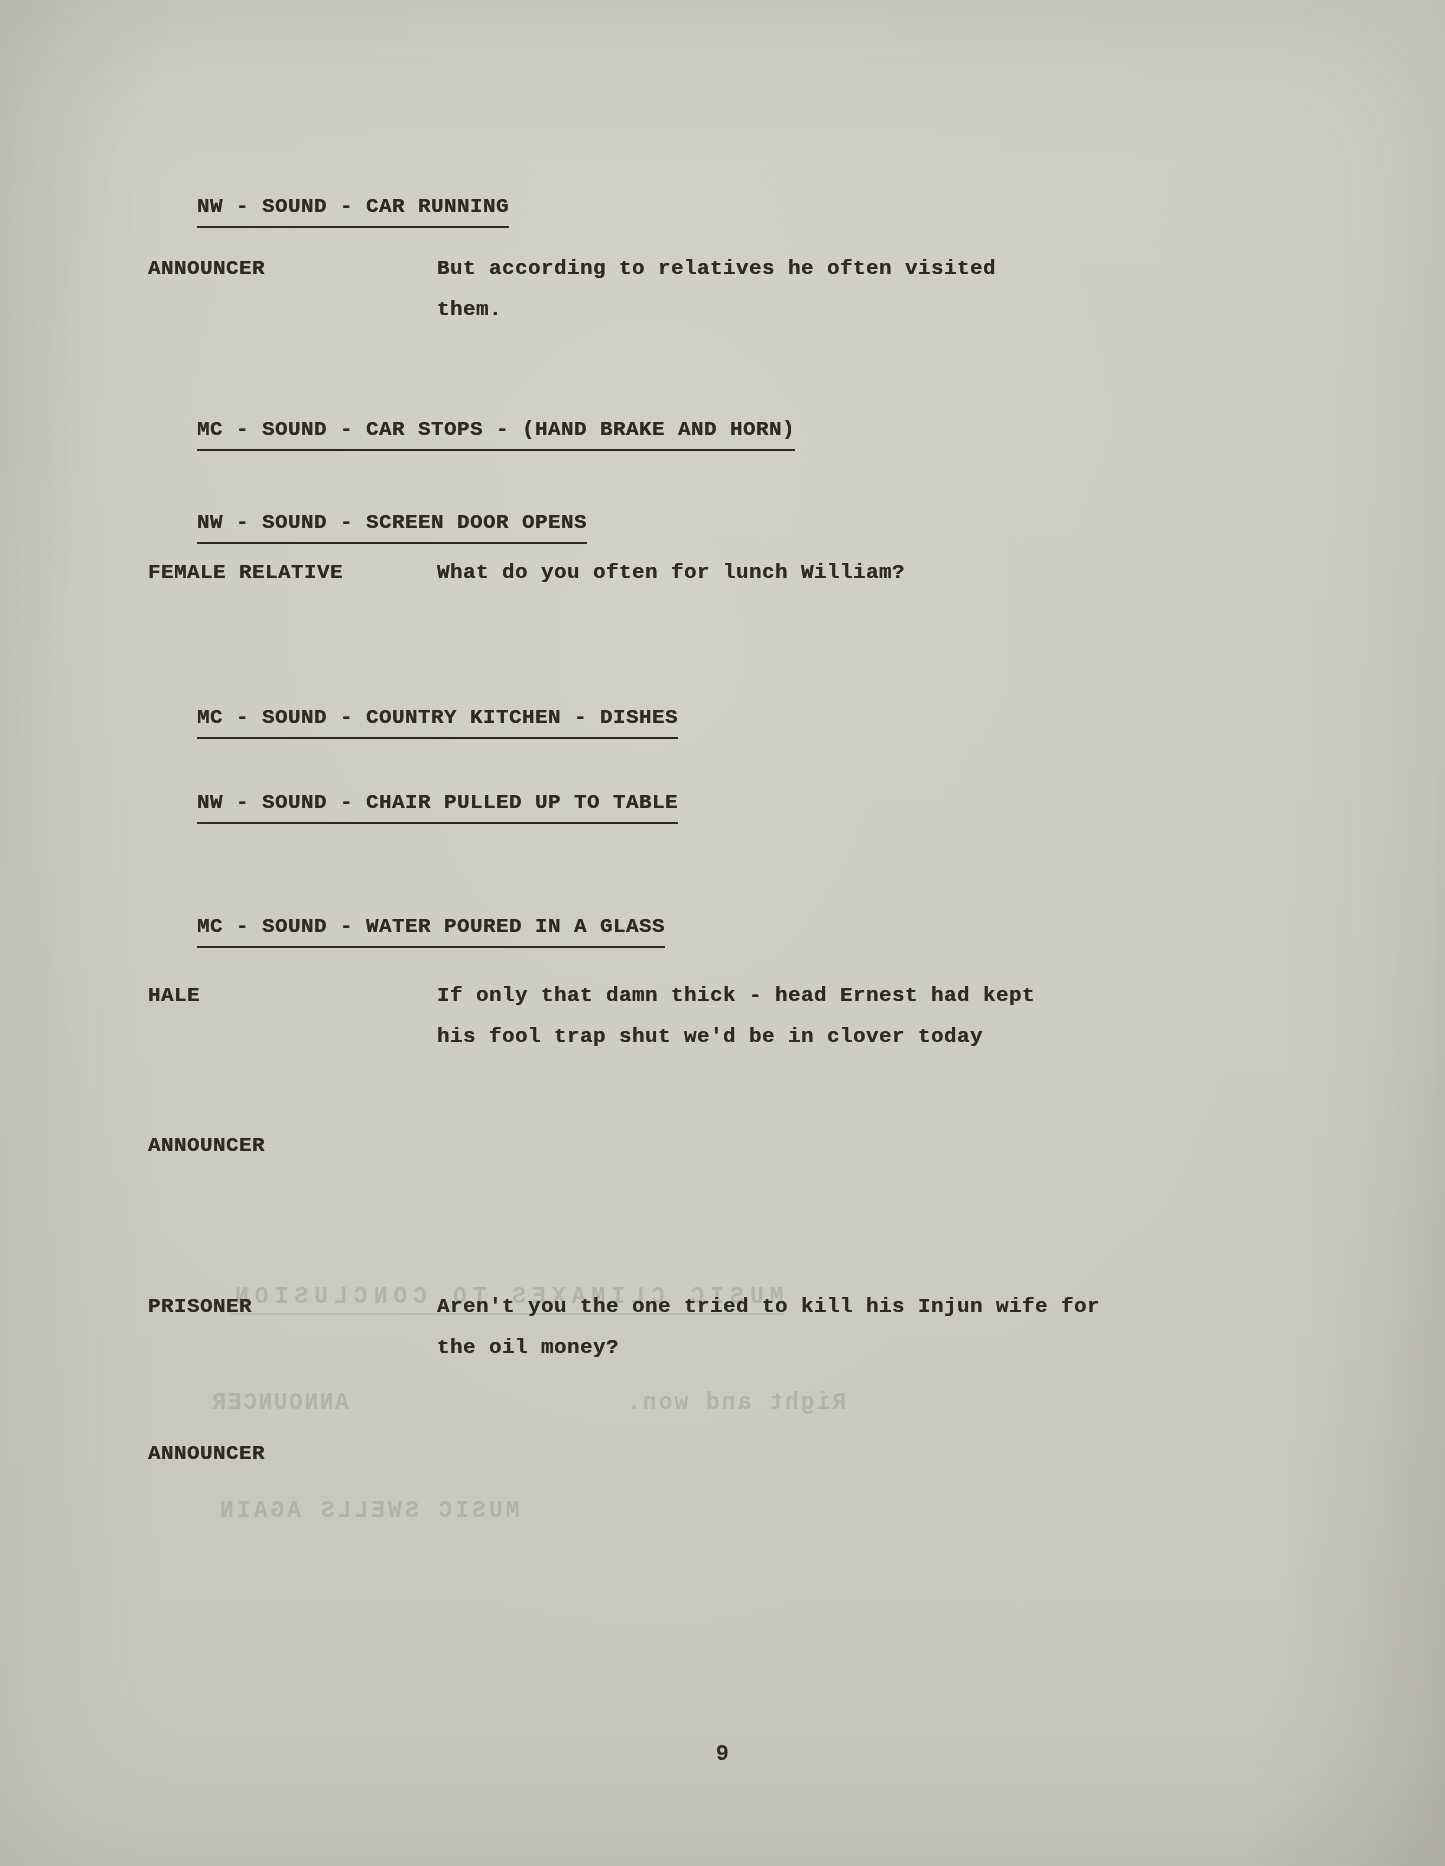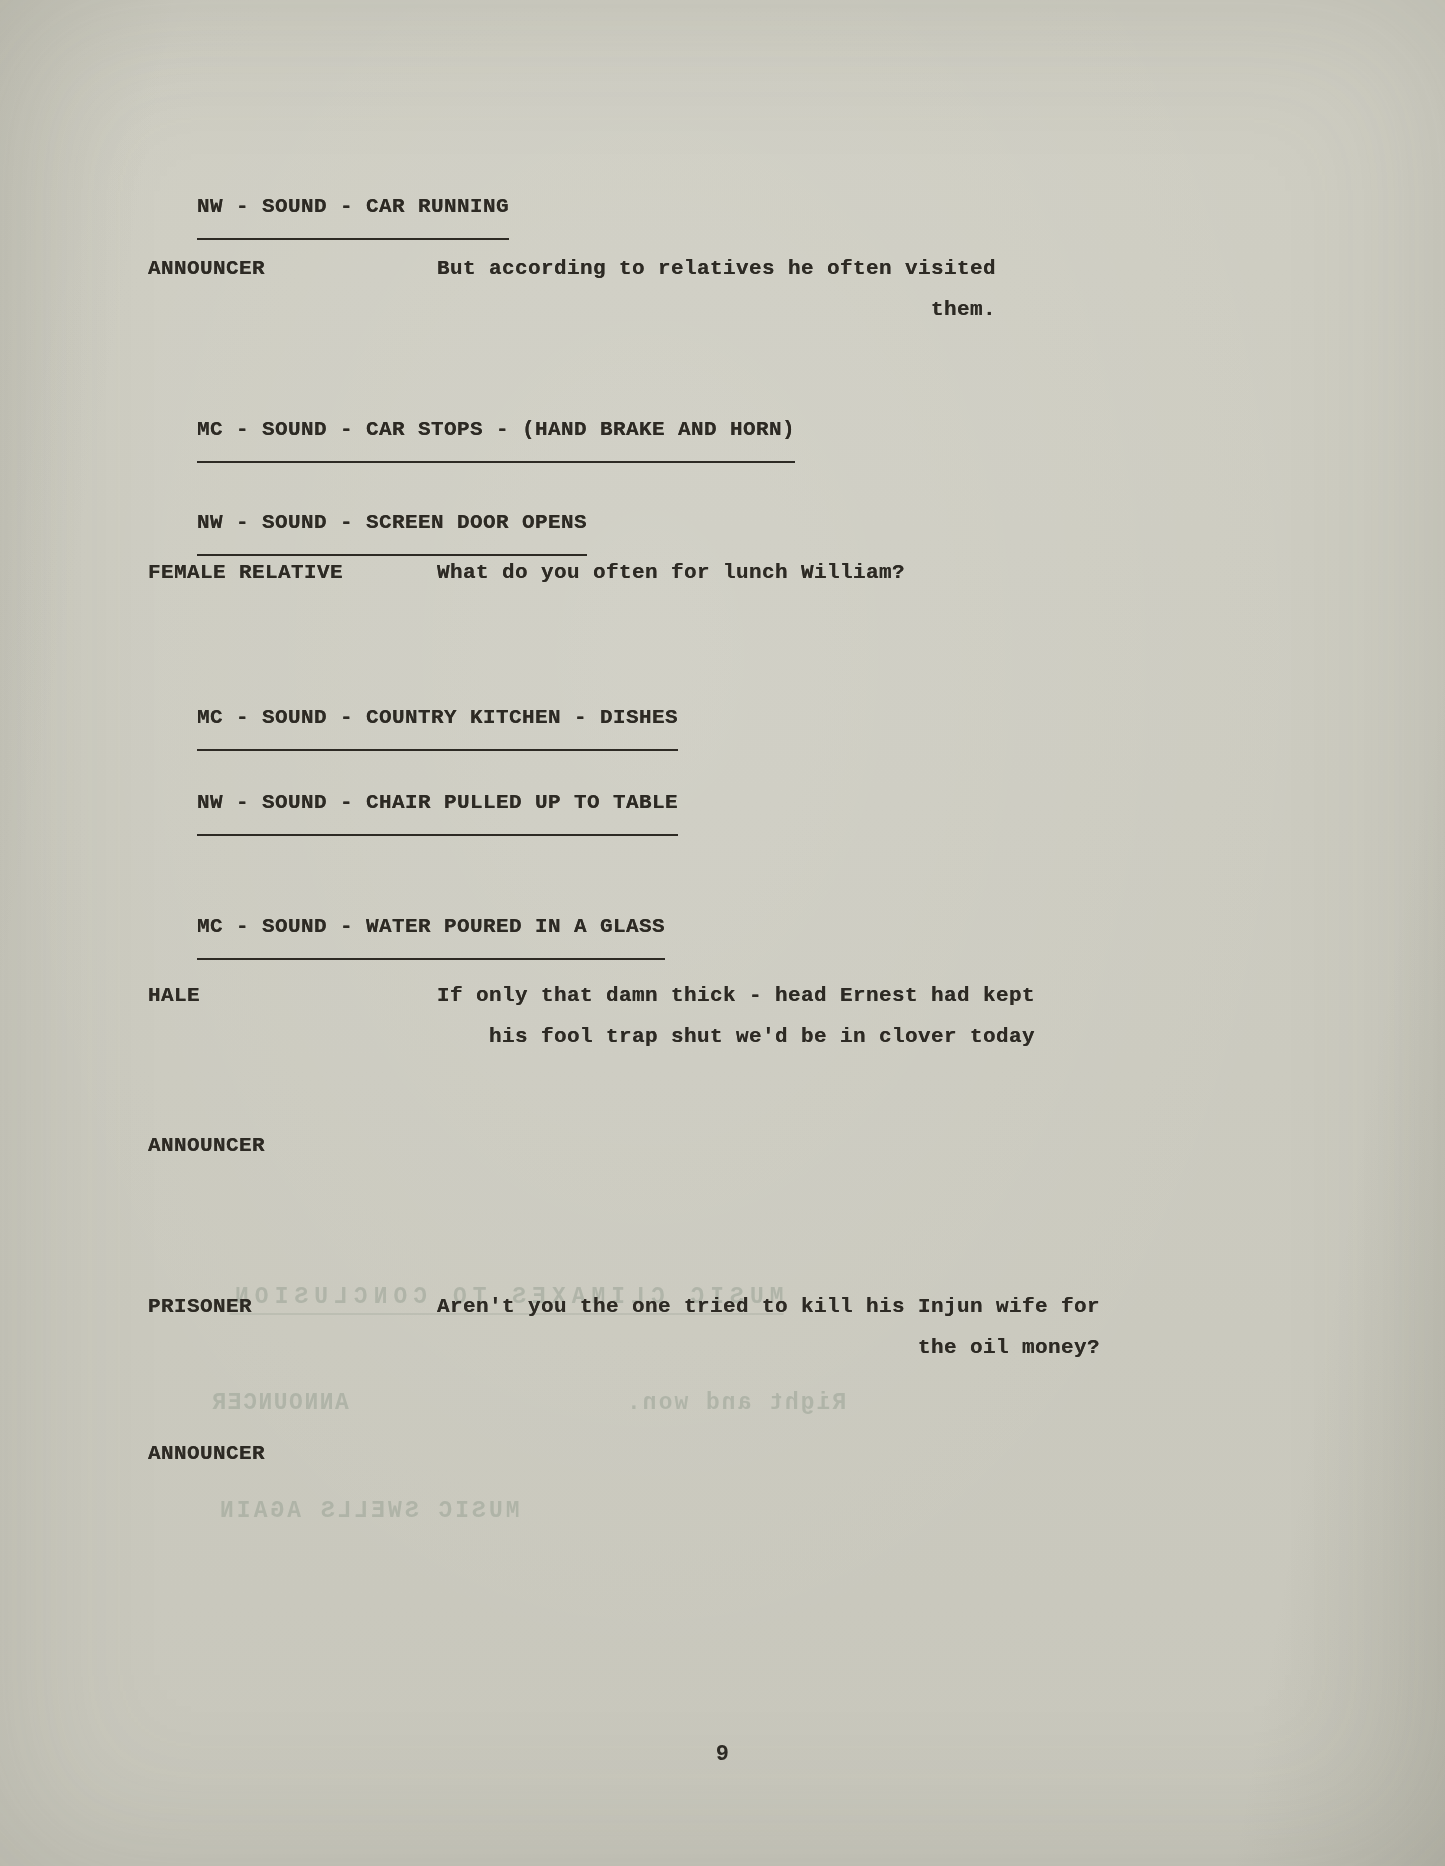--- a/index.html
+++ b/index.html
@@ -29,41 +29,41 @@
     left:145px;
     font-size:21px;
     font-weight:600;
     letter-spacing:0.4px;
     white-space:pre;
     text-shadow:0 0 0.6px rgba(45,42,36,0.85);
   }
   .cue .u{
     display:inline-block;
     border-bottom:2.5px solid var(--ink);
-    padding-bottom:20px;
+    padding-bottom:8px;
   }
   .dlg{
     position:absolute;
     left:148px;
     font-size:21px;
     font-weight:600;
     letter-spacing:0.4px;
     text-shadow:0 0 0.6px rgba(45,42,36,0.85);
   }
   .dlg .speaker{
     position:absolute;
     left:0;top:0;
     line-height:41px;
     white-space:pre;
   }
   .dlg .lines{
     margin-left:289px;
     line-height:41px;
   }
-  .dlg .lines div{white-space:pre;text-align:right;}
+  .dlg .lines div{white-space:pre;}
   .ghost{
     position:absolute;
     font-size:23px;
     font-weight:600;
     color:var(--ghost);
     opacity:0.55;
     filter:blur(0.7px);
     white-space:pre;
   }
   .mirror{display:inline-block;transform:scaleX(-1);}

